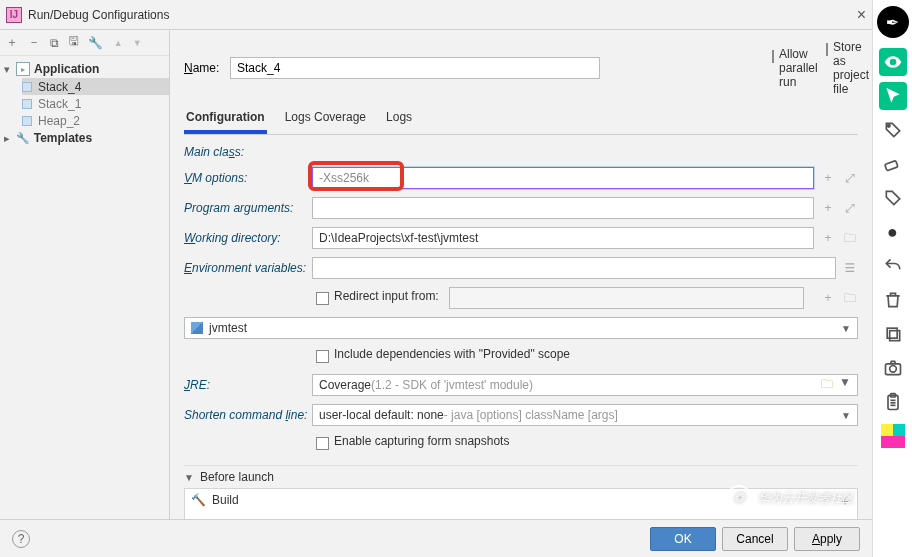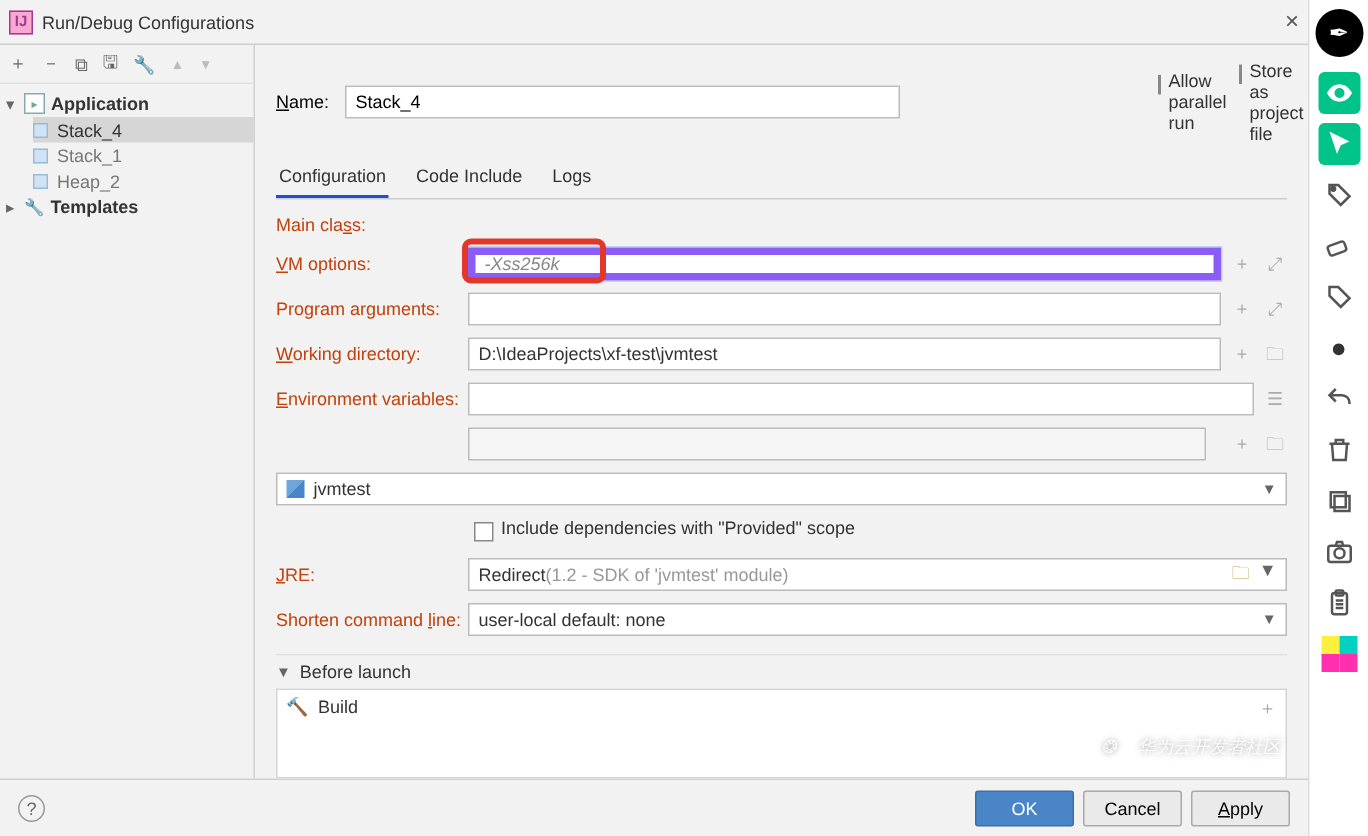--- a/index.html
+++ b/index.html
@@ -30,28 +30,28 @@
   .content { flex:1; display:flex; flex-direction:column; padding:10px 14px 0 14px; overflow:hidden; }
   .name-row { display:flex; align-items:center; gap:10px; margin-bottom:10px; }
   .name-row label { width:36px; text-decoration: none; }
   .name-row .u { text-decoration: underline; }
   .name-input { width:370px; height:22px; border:1px solid #bbb; padding:0 6px; background:#fff; }
   .name-opts { margin-left:auto; display:flex; align-items:center; gap:18px; }
   .chk { display:flex; align-items:flex-start; gap:2px; color:#333; }
   .chk input { appearance:none; width:13px; height:13px; border:1px solid #888; background:#fff; cursor:pointer; }
   .tabs { display:flex; gap:16px; border-bottom:1px solid #ccc; margin-bottom:10px; }
   .tab { padding:4px 2px 6px 2px; color:#333; cursor:pointer; }
-  .tab.active { border-bottom:2px solid #1d4ed8; font-weight:400; }
+  .tab.active { border-bottom:4px solid #1d4ed8; font-weight:700; }
   .form { display:flex; flex-direction:column; gap:8px; }
   .form-row { display:flex; align-items:center; }
-  .form-label { width:128px; color:#c2410c; }
+  .form-label { width:128px; color:#0c4a6e;font-style:italic; }
   .uline { text-decoration: underline; }
   .form-field { flex:1; display:flex; align-items:center; }
   .txt { flex:1; height:22px; border:1px solid #bbb; background:#fff; padding:0 6px; color:#333; }
-  .txt.focus { border:5px solid #8b5cf6; box-shadow:0 0 0 1px #bcd4ec;font-style:italic; }
+  .txt.focus { border:1px solid #8b5cf6; box-shadow:0 0 0 1px #bcd4ec; }
   .highlight-box { position:absolute; border:4px solid #e2382a; border-radius:6px; pointer-events:none; }
   .btn-more { margin-left:6px; width:20px; height:22px; border:1px solid #bbb; background:#fafafa; text-align:center; line-height:18px; cursor:pointer; color:#555; }
   .trail-icons { display:flex; gap:6px; margin-left:6px; }
   .ti { width:16px; height:16px; color:#aaa; font-size:12px; text-align:center; line-height:16px; cursor:pointer; }
   .select { flex:1; height:22px; border:1px solid #bbb; background:#fff; padding:0 6px; color:#333; display:flex; align-items:center; }
   .select .caret { margin-left:auto; font-size:10px; color:#666; }
   .select .hint { color:#999; }
   .indent-chk { padding-left:128px; }
   .before-launch { margin-top:12px; }
   .bl-header { display:flex; align-items:center; gap:6px; color:#333; padding:4px 0; border-top:1px solid #e0e0e0; }
@@ -135,21 +135,21 @@
             </label>
           <label class="chk">
               <input type="checkbox" style="">
               <span>Store as project file</span>
             </label>
         </div>
       </div>
 
       <div class="tabs">
         <div class="tab active">Configuration</div>
-        <div class="tab">Code Include</div>
+        <div class="tab">Logs Coverage</div>
         <div class="tab">Logs</div>
       </div>
 
       <div class="form">
         <div class="form-row">
           <div class="form-label"><span>Main cla</span><span class="uline">s</span><span>s:</span></div>
         </div>
 
         <div class="form-row" style="position:relative">
           <div class="form-label"><span class="uline">V</span><span>M options:</span></div>
@@ -191,20 +191,24 @@
             <input class="txt" value="" style="">
             <div class="trail-icons">
                 <div class="ti">☰</div>
               </div>
           </div>
         </div>
 
         <div class="form-row">
           <div class="form-label"></div>
           <div class="form-field" style="gap:10px">
+            <label class="chk" style="flex:0 0 auto">
+                <input type="checkbox" style="">
+                <span>Redirect input from:</span>
+              </label>
             <input class="txt" style="background: rgb(245, 245, 245); color: rgb(170, 170, 170);" disabled="">
             <div class="trail-icons">
               <div class="ti">+</div>
               <div class="ti">🗀</div>
             </div>
           </div>
         </div>
 
         <div class="form-row">
           <div class="form-field">
@@ -220,40 +224,48 @@
           <label class="chk">
               <input type="checkbox" style="">
               <span>Include dependencies with "Provided" scope</span>
             </label>
         </div>
 
         <div class="form-row">
           <div class="form-label"><span class="uline">J</span><span>RE:</span></div>
           <div class="form-field">
             <div class="select">
-              <span>Redirect </span>
+              <span>Coverage </span>
               <span class="hint">(1.2 - SDK of 'jvmtest' module)</span>
               <span class="caret" style="margin-left:auto;display:flex;gap:6px">
                 <span style="color:#c9a15a">🗀</span>
                 <span>▼</span>
               </span>
             </div>
           </div>
         </div>
 
         <div class="form-row">
           <div class="form-label"><span>Shorten command </span><span class="uline">l</span><span>ine:</span></div>
           <div class="form-field">
             <div class="select">
               <span>user-local default: none </span>
+              <span class="hint">- java [options] className [args]</span>
               <span class="caret">▼</span>
             </div>
           </div>
         </div>
 
+        <div class="form-row">
+          <div class="form-label"></div>
+          <label class="chk">
+              <input type="checkbox" style="">
+              <span>Enable capturing form snapshots</span>
+            </label>
+        </div>
       </div>
 
       <div class="before-launch">
         <div class="bl-header">
           <span style="font-size:10px;color:#666">▼</span>
           <span>Before launch</span>
         </div>
         <div class="bl-body">
           <div class="build-row">
             <span class="hammer">🔨</span>

